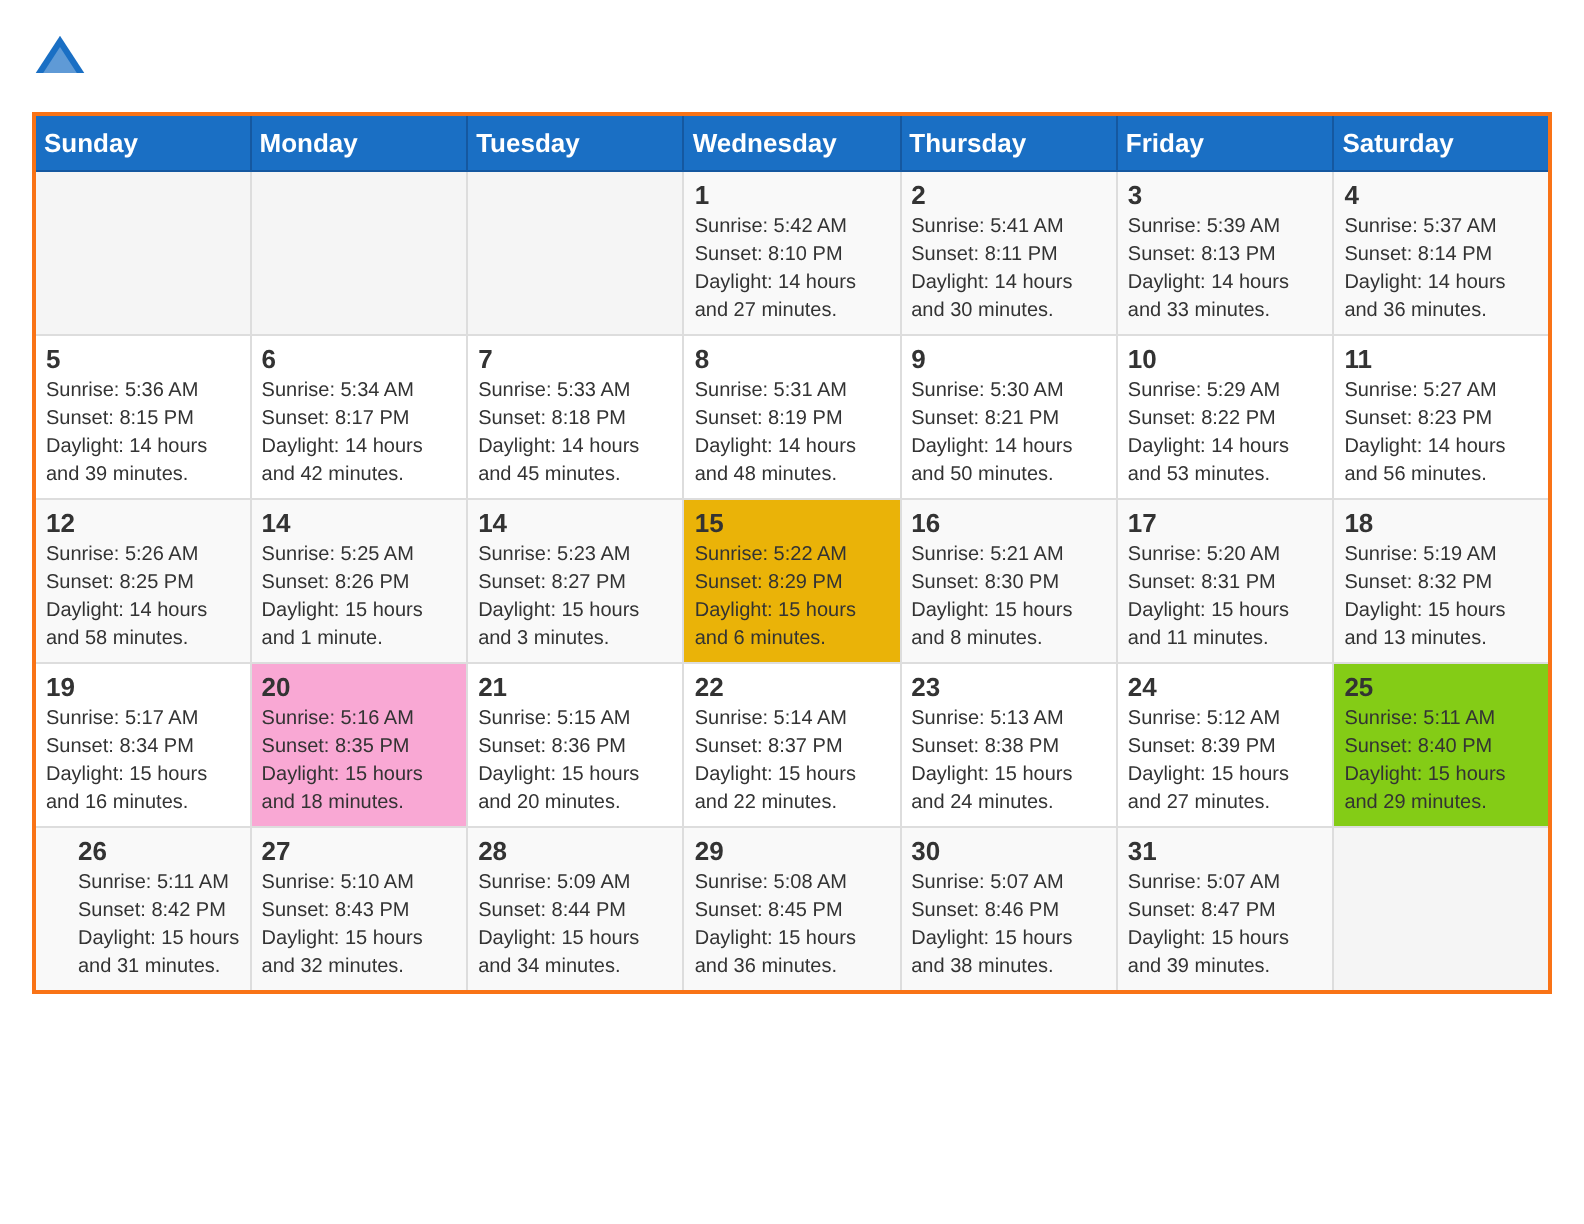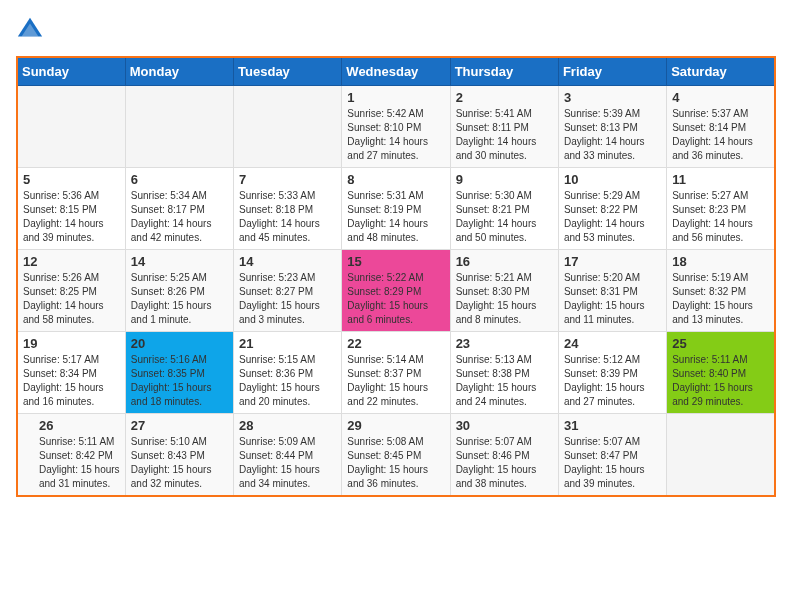--- a/index.html
+++ b/index.html
@@ -229,21 +229,21 @@
 Daylight: 15 hours
 and 1 minute.</div>
         </td>
         <td style="background: rgb(249, 249, 249); margin-top: 40px;">
           <span class="day-number">14</span>
           <div class="day-info">Sunrise: 5:23 AM
 Sunset: 8:27 PM
 Daylight: 15 hours
 and 3 minutes.</div>
         </td>
-        <td style="background: #ec4899;">
+        <td style="background: #eab308;">
           <span class="day-number">15</span>
           <div class="day-info">Sunrise: 5:22 AM
 Sunset: 8:29 PM
 Daylight: 15 hours
 and 6 minutes.</div>
         </td>
         <td style="background: rgb(249, 249, 249); margin-left: 45px;">
           <span class="day-number">16</span>
           <div class="day-info">Sunrise: 5:21 AM
 Sunset: 8:30 PM
@@ -266,21 +266,21 @@
         </td>
       </tr>
       <tr>
         <td style="background: rgb(255, 255, 255);">
           <span class="day-number">19</span>
           <div class="day-info">Sunrise: 5:17 AM
 Sunset: 8:34 PM
 Daylight: 15 hours
 and 16 minutes.</div>
         </td>
-        <td style="background: #0ea5e9;">
+        <td style="background: #f9a8d4;">
           <span class="day-number">20</span>
           <div class="day-info">Sunrise: 5:16 AM
 Sunset: 8:35 PM
 Daylight: 15 hours
 and 18 minutes.</div>
         </td>
         <td style="background: rgb(255, 255, 255);">
           <span class="day-number">21</span>
           <div class="day-info">Sunrise: 5:15 AM
 Sunset: 8:36 PM

